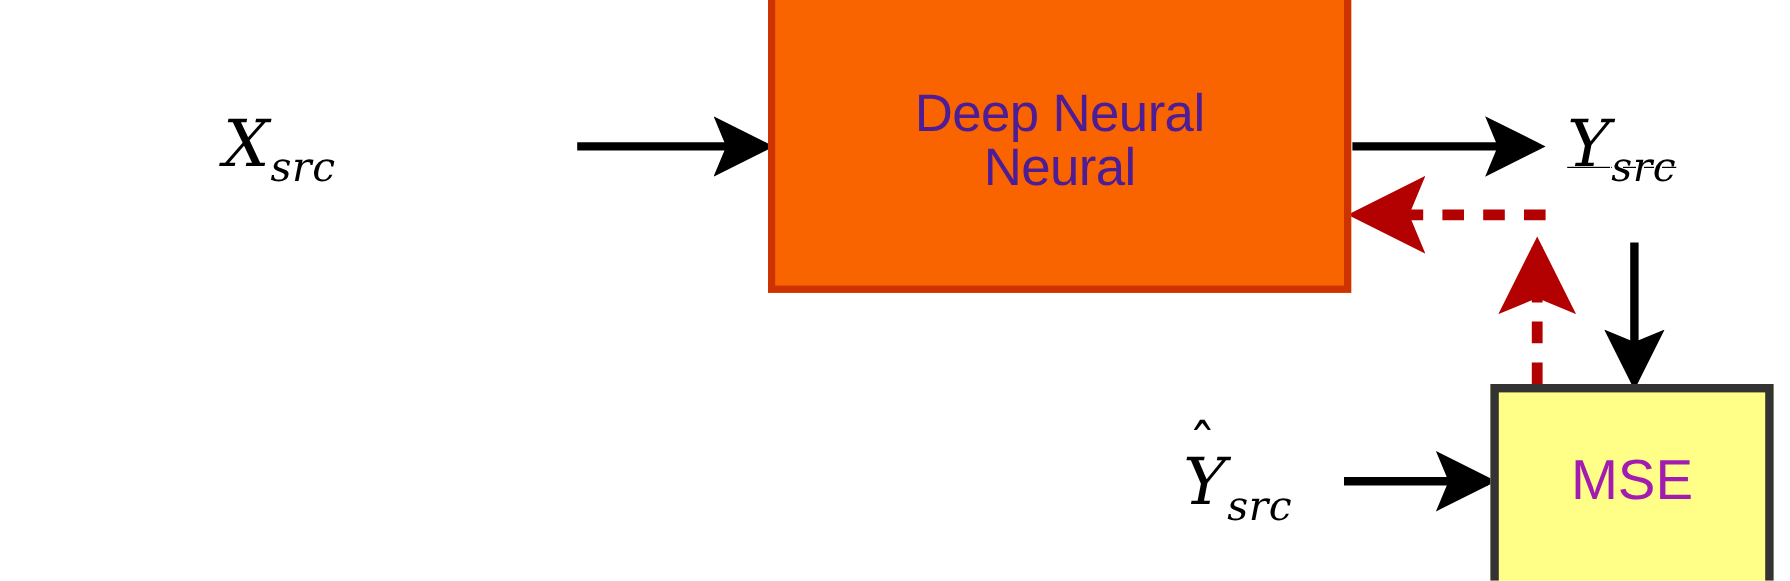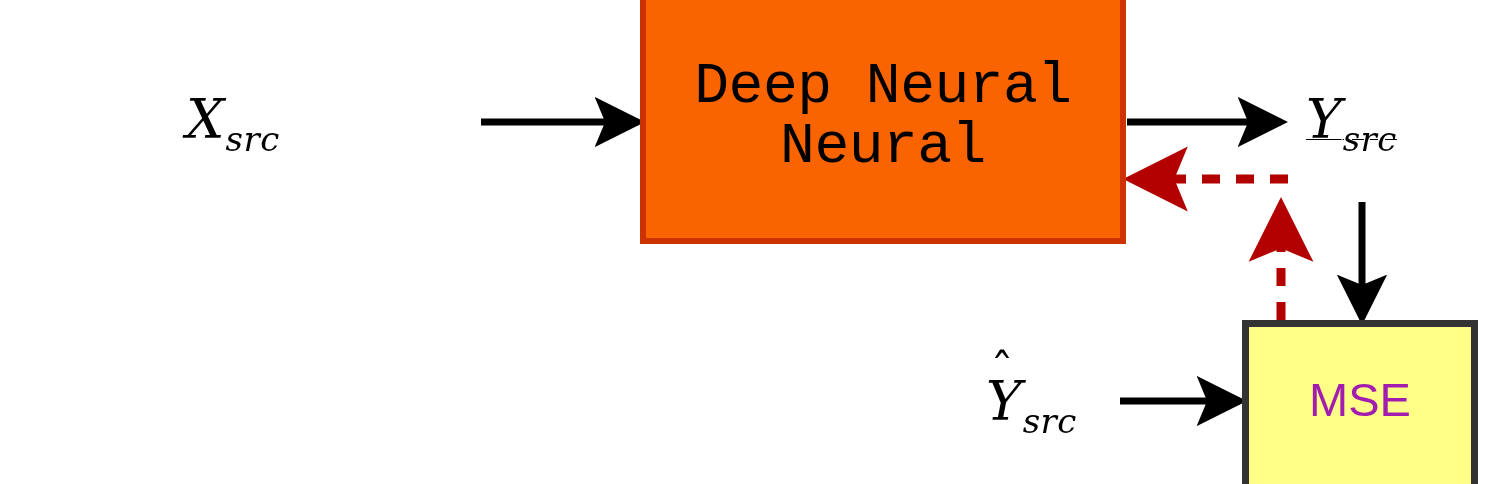--- a/index.html
+++ b/index.html
@@ -36,26 +36,25 @@
   .block-dnn {
     left: 640px;
     top: -6px;
     width: 486px;
     height: 250px;
     background: #f96400;
     border: 6px solid #cc3300;
     z-index: 2;
   }
   .block-dnn .block-label {
-    font-size: 58px;
+    font-size: 44px;
     line-height: 1.03;
-    color: #000000;
+    color: #4c1d95;
     letter-spacing: -0.5px;
     padding-bottom: 4px;
-    font-family: Liberation Mono, monospace;
   }
 
   .block-mse {
     left: 1242px;
     top: 320px;
     width: 236px;
     height: 172px;
     background: #ffff88;
     border: 7px solid #333333;
     z-index: 2;

